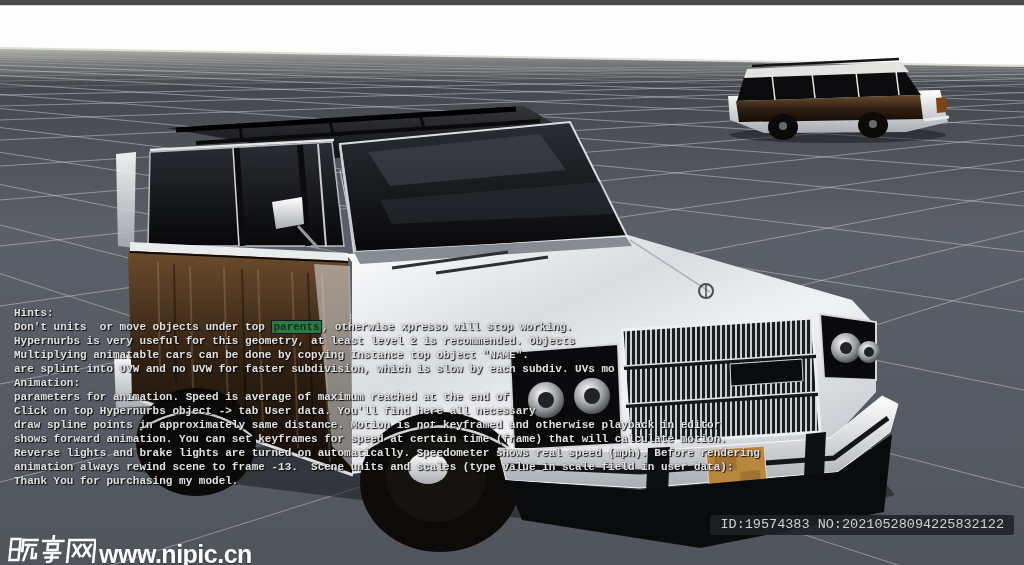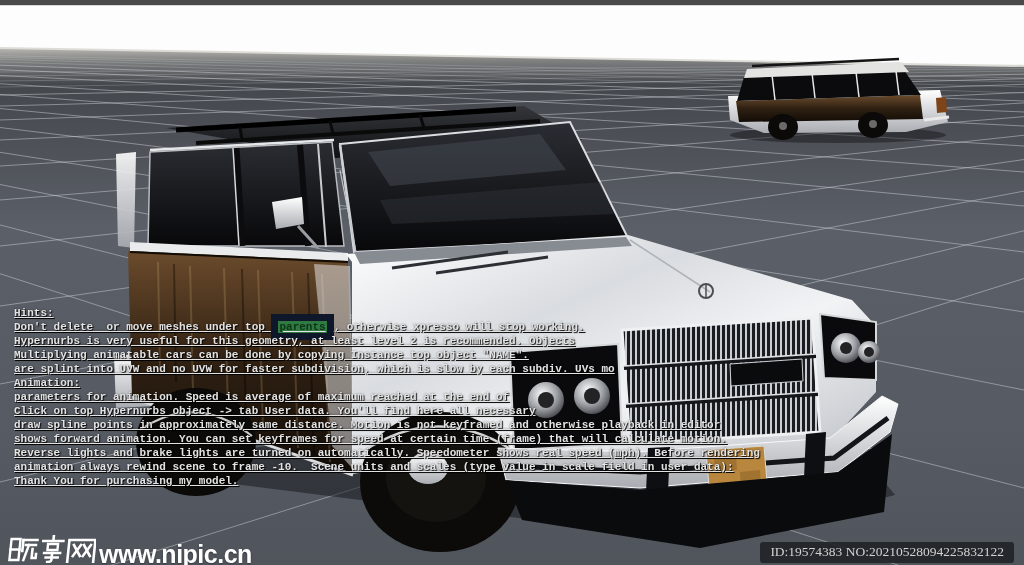--- a/index.html
+++ b/index.html
@@ -7,33 +7,33 @@
           font-family:"Liberation Sans",sans-serif;}
   .top-bar{position:absolute;left:0;top:0;width:1024px;height:5px;background:#4a4a4a;
            border-bottom:1px solid #d8d8d8;z-index:30;}
   .viewport{position:absolute;inset:0;}
   svg.scene{position:absolute;left:0;top:0;}
   
   .hints{position:absolute;left:14px;top:306px;z-index:10;
          font-family:"Liberation Mono","DejaVu Sans Mono",monospace;
          font-size:11px;font-weight:bold;line-height:14px;color:#e3e3e3;
          text-shadow:1px 1px 1px rgba(0,0,0,.9),0 0 2px rgba(0,0,0,.5);}
-  .hint-line{white-space:pre;height:14px;text-decoration:underline;}
-  .hint-line .hl{background:#2e7a40;color:#0d3318;border:7px solid #0f172a;
+  .hint-line{white-space:pre;height:14px;}
+  .hint-line .hl{background:#2e7a40;color:#0d3318;border:1px solid #0f172a;
                  padding:0 1px;text-shadow:none;}
   .hint-line.credit{margin-left:76px;}
   
   .watermark{position:absolute;left:8px;top:535px;z-index:20;display:flex;align-items:flex-start;}
   .wm-logo{display:block;}
   .wm-url{font-family:"Liberation Sans",sans-serif;font-weight:bold;font-size:25px;
           letter-spacing:-0.5px;color:#ffffff;margin-left:3px;margin-top:5px;
           text-shadow:0 1px 2px rgba(0,0,0,.35);}
   
-  .id-badge{position:absolute;right:10px;top:542px;z-index:20;background:rgba(30,33,38,.88);
-            color:#d2d2d2;font-family:Liberation Serif, serif;font-size:13.5px;
+  .id-badge{position:absolute;right:10px;top:515px;z-index:20;background:rgba(30,33,38,.88);
+            color:#d2d2d2;font-family:Liberation Mono, monospace;font-size:13.5px;
             padding:2px 10px 3px 10px;border-radius:3px;text-align:center;}
 </style>
 </head>
 <body>
 
 <div class="screen">
 
   <div class="viewport">
 
     <svg class="scene" width="1024" height="565" viewBox="0 0 1024 565">
@@ -224,31 +224,31 @@
 
         <polygon points="706,450 764,446 768,494 710,498" fill="#b8873d" stroke="#d8d9da" stroke-width="1"></polygon>
         <polygon points="714,458 736,456 737,470 715,472" fill="#8a5f26" opacity=".5"></polygon>
         <polygon points="740,472 760,470 761,486 741,488" fill="#8a5f26" opacity=".5"></polygon>
         <polygon points="506,480 640,490 838,472 892,434 884,512 700,548 522,520" fill="#0a0b0d"></polygon>
       </g>
     </svg>
 
     <div class="hints">
       <div class="hint-line">Hints:</div>
-      <div class="hint-line"><span>Don't delete  or move meshes under top </span><span class="hl">parents</span><span>, otherwise xpresso will stop working.</span></div>
+      <div class="hint-line"><span>Don't units  or move objects under top </span><span class="hl">parents</span><span>, otherwise xpresso will stop working.</span></div>
       <div class="hint-line">Hypernurbs is very useful for this geometry, at least level 2 is recommended. Objects</div>
       <div class="hint-line">Multiplying animatable cars can be done by copying Instance top object "NAME".</div>
       <div class="hint-line">are splint into UVW and no UVW for faster subdivision, which is slow by each subdiv. UVs mo</div>
       <div class="hint-line">Animation:</div>
       <div class="hint-line">parameters for animation. Speed is average of maximum reached at the end of</div>
       <div class="hint-line">Click on top Hypernurbs object -&gt; tab User data. You'll find here all necessary</div>
       <div class="hint-line">draw spline points in approximately same distance. Motion is not keyframed and otherwise playback in editor</div>
       <div class="hint-line">shows forward animation. You can set keyframes for speed at certain time (frame) that will calculate motion.</div>
       <div class="hint-line">Reverse lights and brake lights are turned on automatically. Speedometer shows real speed (mph). Before rendering</div>
-      <div class="hint-line">animation always rewind scene to frame -10.  Scene units and scales (type value in scale field in user data):</div>
+      <div class="hint-line">animation always rewind scene to frame -13.  Scene units and scales (type value in scale field in user data):</div>
       <div class="hint-line">Thank You for purchasing my model.</div>
     </div>
 
     <div class="watermark">
       <svg class="wm-logo" width="88" height="28" viewBox="0 0 88 28" aria-label="昵享网">
         <g stroke="#ffffff" stroke-width="2.6" fill="none" stroke-linecap="square" transform="skewX(-6) translate(3,0)">
 
           <rect x="1" y="4" width="9" height="21" stroke-width="2.4"></rect>
           <line x1="1" y1="14.5" x2="10" y2="14.5"></line>
           <line x1="13" y1="5" x2="27" y2="5"></line>

